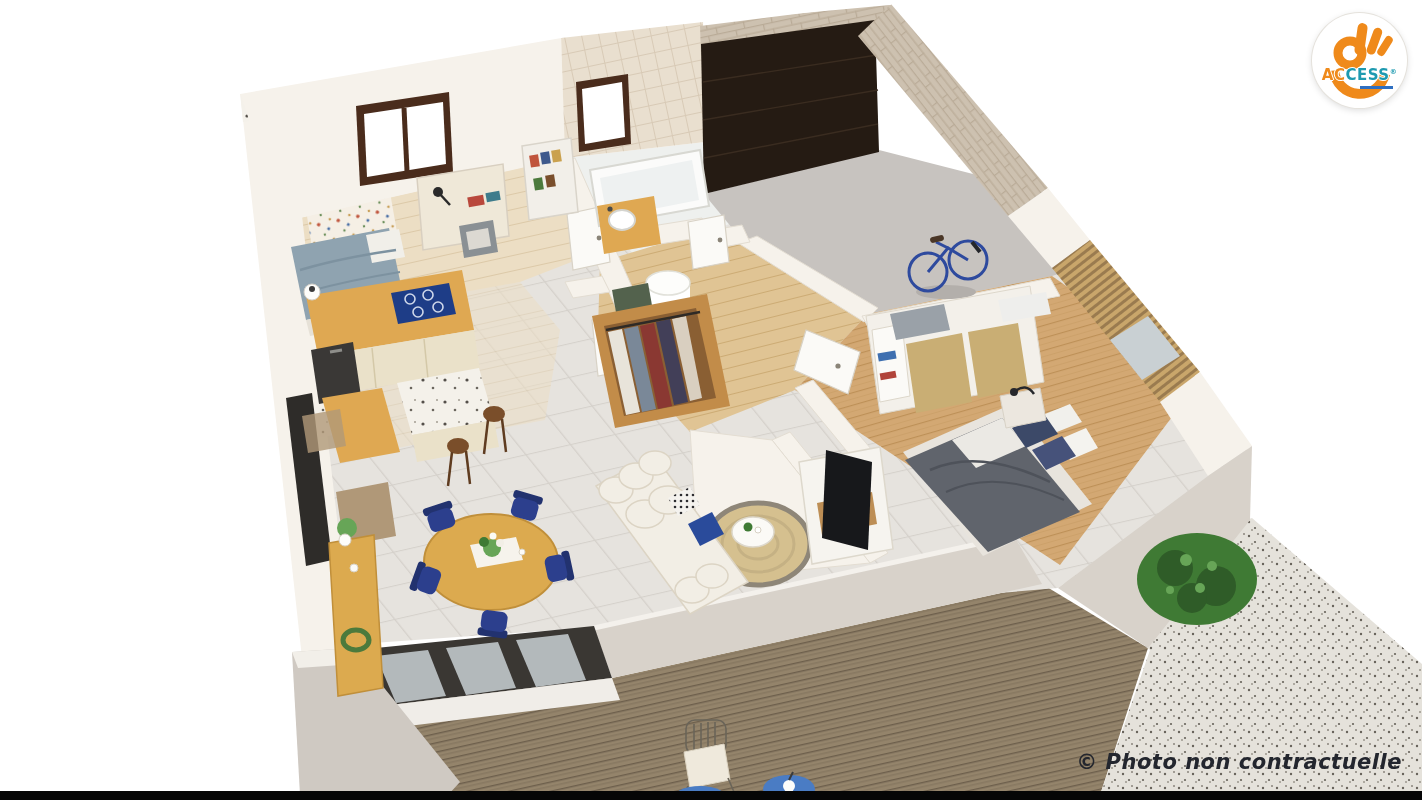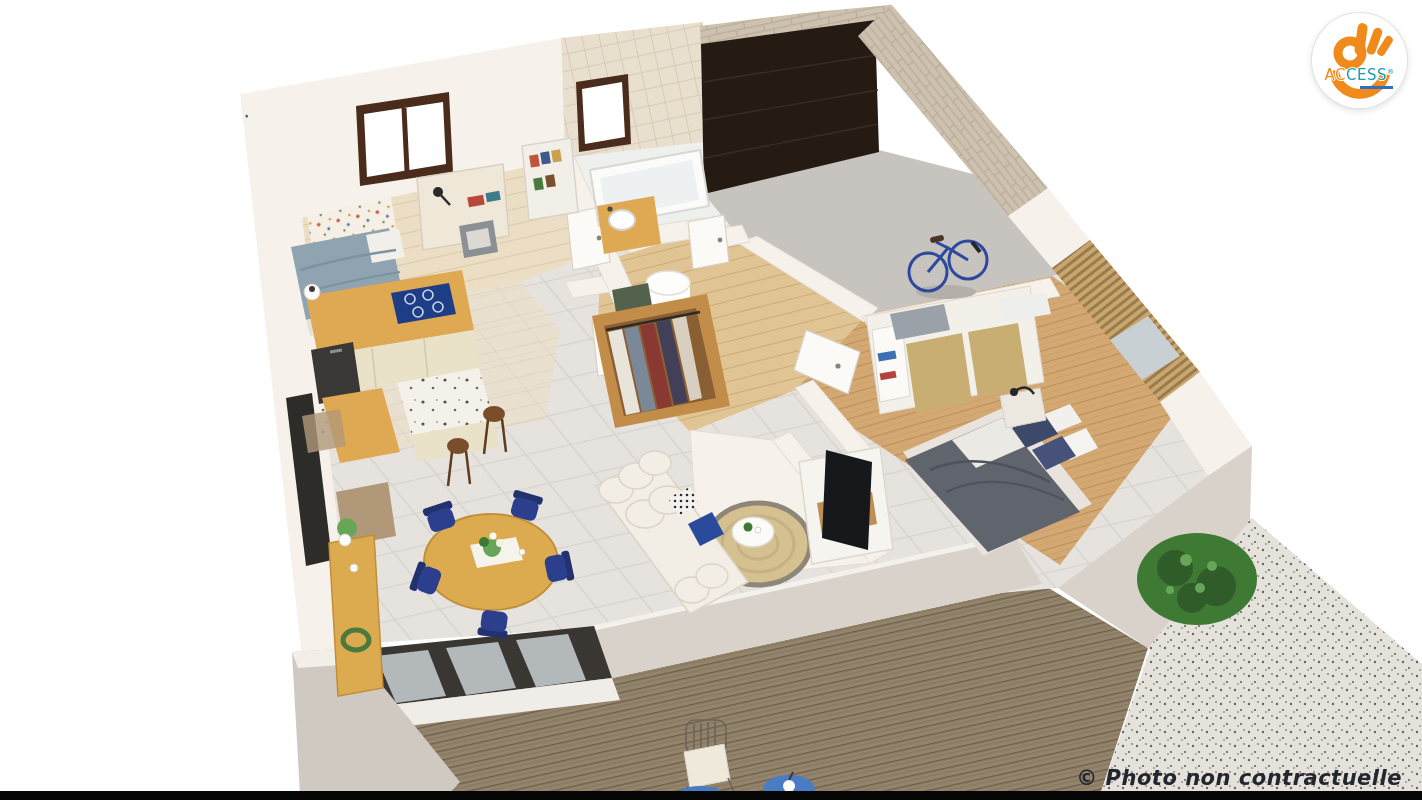--- a/index.html
+++ b/index.html
@@ -40,26 +40,26 @@
   .f-stool{fill:var(--stoolWood,#7a4e2a)}
   .f-towel{fill:var(--towelGray,#9aa1a8)}
   .f-tv{fill:var(--tvDark,#17181b)}
   .f-bar{fill:var(--bar,#060606)}
   .s-edge{stroke:#ffffff;stroke-width:4;fill:none;stroke-linecap:round}
   .s-bike{stroke:#2e4a9e;stroke-width:3;fill:none}
   .s-wire{stroke:var(--steel,#6a6458);stroke-width:1.6;fill:none}
   .wallq{fill:var(--wallWhite,#f6f2eb);stroke:#e3ddd2;stroke-width:1}
   .doorq{fill:#fbfaf7;stroke:#d8d2c6;stroke-width:1.2}
   
-  #watermark{position:absolute;right:20px;bottom:10px;font-style:italic;font-weight:bold;
+  #watermark{position:absolute;right:20px;bottom:26px;font-style:italic;font-weight:bold;
     font-size:21px;color:var(--watermark,#23262e);letter-spacing:.5px;margin-top:32px;}
   
   #logo{position:absolute;left:1312px;top:13px;width:95px;height:95px;border-radius:50%;
     background:#fff;box-shadow:0 0 0 1px #e5e2dc,0 2px 7px rgba(0,0,0,.15);}
-  #logo .word{position:absolute;left:0;right:0;top:53px;text-align:center;font-weight:normal;
+  #logo .word{position:absolute;left:0;right:0;top:53px;text-align:center;font-weight:bold;
     font-size:15px;letter-spacing:.5px;
     text-shadow:1px 0 #fff,-1px 0 #fff,0 1px #fff,0 -1px #fff;}
   #logo .p1{color:var(--logoOrange,#ef8a1b)}
   #logo .p2{color:var(--logoTeal,#1e9ab0)}
   #logo .reg{color:var(--logoTeal,#1e9ab0);font-size:7px;vertical-align:super}
   #logo .underline{position:absolute;left:48px;top:73px;width:33px;height:3px;
     background:var(--logoBlue,#2f6fc1);}
 </style>
 </head>
 <body>

